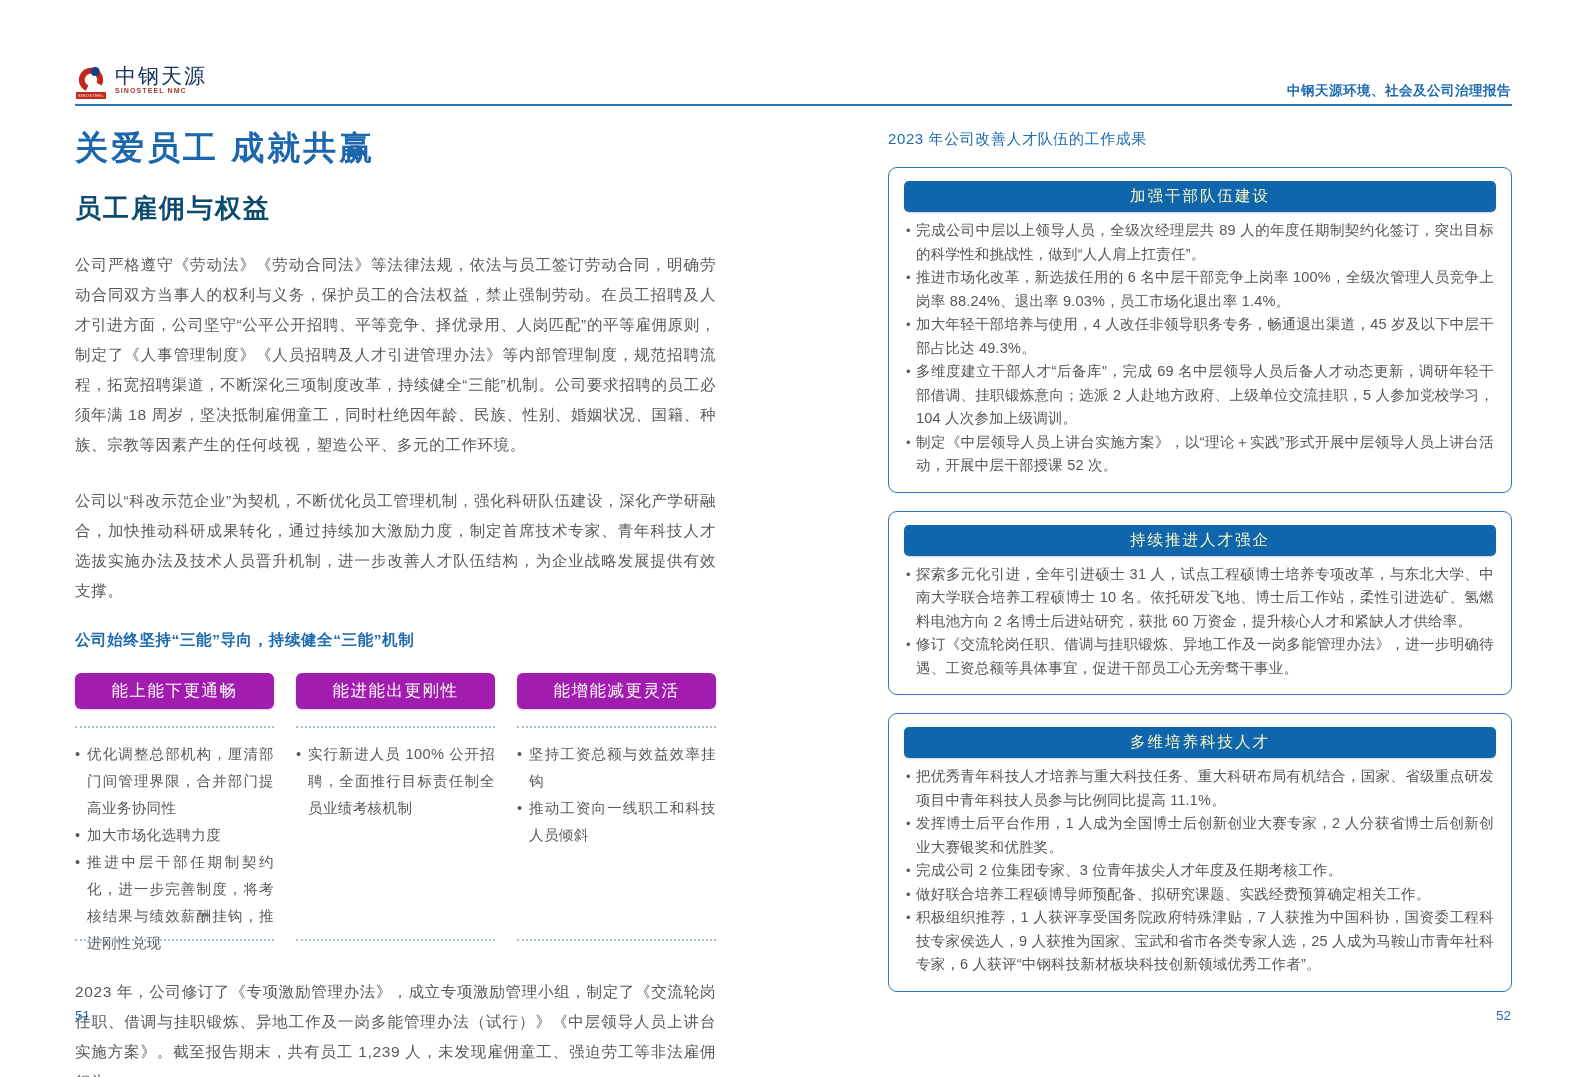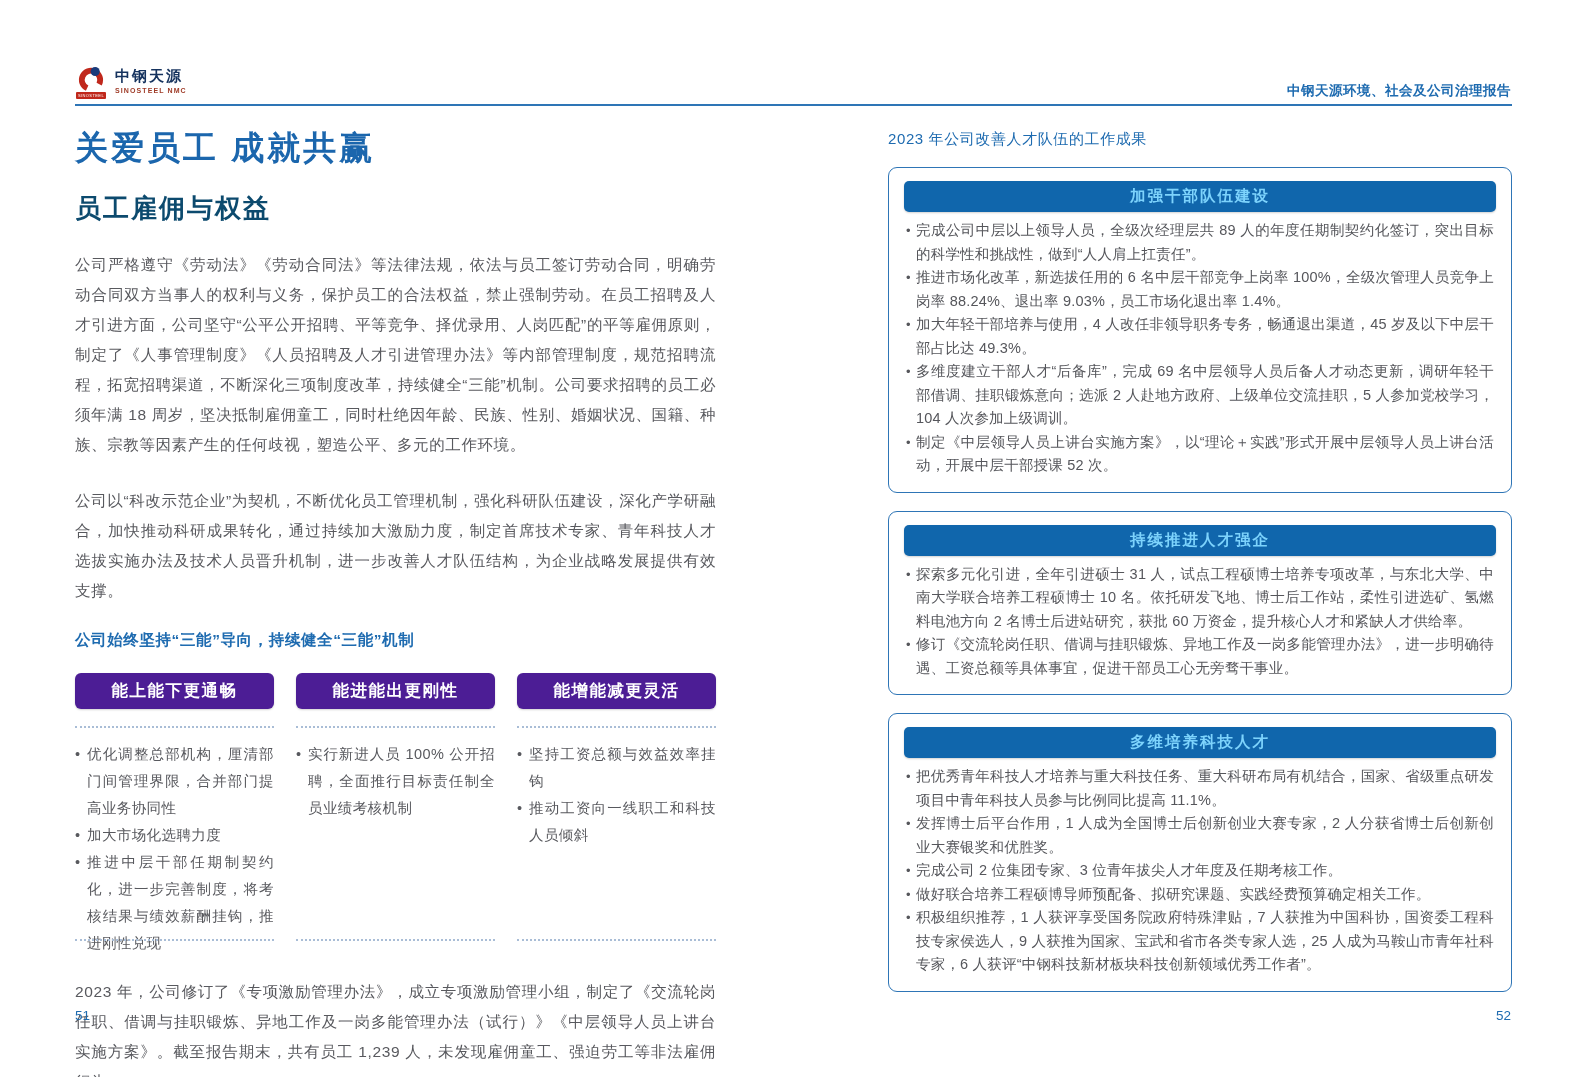--- a/index.html
+++ b/index.html
@@ -8,56 +8,56 @@
   .canvas {
     position:relative; width:1587px; height:1077px; background:#ffffff;
     margin:0 auto; overflow:hidden;
   }
 
   
   .logo-block { position:absolute; left:74px; top:64px; display:flex; align-items:flex-start; gap:7px; }
   .logo-mark { display:flex; flex-direction:column; align-items:center; width:34px; }
   .logo-sub { margin-top:-2px; background:#c0281c; color:#fff; font-size:4px; letter-spacing:.4px; padding:1px 2px; border-radius:1px; white-space:nowrap; }
   .logo-texts { display:flex; flex-direction:column; margin-top:3px; }
-  .logo-cn { font-family:"Liberation Serif","DejaVu Serif",serif; font-weight:bold; font-size:15px; color:#16335e; letter-spacing:2px; line-height:18px; }
+  .logo-cn { font-family:"Liberation Serif","DejaVu Serif",serif; font-weight:normal; font-size:21px; color:#16335e; letter-spacing:2px; line-height:18px; }
   .logo-en { font-size:7px; color:#9e3a26; font-weight:bold; letter-spacing:1.1px; margin-top:2px; }
   .report-title { position:absolute; right:76px; top:82px; color:#1e6bb0; font-weight:bold; font-size:13.5px; letter-spacing:.5px; }
   .header-rule { position:absolute; left:75px; right:75px; top:104px; height:2px; background:#2e75b6; }
 
   
   .left-page { position:absolute; left:75px; top:120px; width:641px; }
   .h1 { font-size:33px; font-weight:bold; color:#1b66ad; letter-spacing:3px; margin:8px 0 0; line-height:40px; }
   .h2 { font-size:26px; font-weight:bold; color:#0c4a6e; letter-spacing:2px; margin:24px 0 0; line-height:32px; }
   .para { font-size:15.5px; line-height:30px; color:#58595e; text-align:justify; letter-spacing:.6px; margin:26px 0 0; }
   .highlight { margin:24px 0 0; color:#1e6bb0; font-weight:bold; font-size:15.5px; letter-spacing:.6px; }
 
   .three-cols { display:flex; gap:22px; margin-top:22px; }
   .col { flex:1; position:relative; height:268px; }
   .badge {
-    height:36px; background:#4c1d95; border-radius:6px; color:#fff; font-weight:bold;
+    height:36px; background:#a21caf; border-radius:6px; color:#fff; font-weight:normal;
     font-size:16.5px; letter-spacing:1.5px; display:flex; align-items:center; justify-content:center;
     box-shadow:0 1px 2px rgba(0,0,0,.18);
   }
   .dots { border-bottom:2px dotted #a9bdd6; }
   .dots-top { margin-top:17px; }
   .dots-bottom { position:absolute; left:0; right:0; bottom:0; }
   .col ul { list-style:none; margin:13px 0 0; padding:0; font-size:14.5px; line-height:27px; color:#58595e; text-align:justify; letter-spacing:.4px; }
   .col li { position:relative; padding-left:12px; }
   .col li::before { content:"•"; position:absolute; left:0; top:0; }
 
   .pagenum { position:absolute; top:1008px; color:#1e6bb0; font-size:13.5px; }
   .pagenum-left { left:75px; }
   .pagenum-right { right:76px; }
 
   
   .right-page { position:absolute; left:860px; top:120px; width:652px;padding-left:28px; }
   .rp-title { color:#1e6bb0; font-size:15px; font-weight:500; letter-spacing:.6px; margin:10px 0 0; }
   .box { border:1px solid #2e75b6; border-radius:9px; padding:13px 15px 14px; margin-top:18px; background:#fff; }
   .box-header {
-    height:31px; background:#1066ac; border-radius:5px; color:#7dd3fc; font-weight:bold;
+    height:31px; background:#1066ac; border-radius:5px; color:#fef9c3; font-weight:normal;
     font-size:15.5px; letter-spacing:2px; display:flex; align-items:center; justify-content:center;
     box-shadow:0 1px 2px rgba(0,0,0,.18);
   }
   .box ul { list-style:none; margin:7px 0 0; padding:0 2px; font-size:14.5px; line-height:23.5px; color:#55565b; text-align:justify; letter-spacing:.2px; }
   .box li { position:relative; padding-left:10px; }
   .box li::before { content:"•"; position:absolute; left:0; top:0; font-size:13px; }
 </style>
 </head>
 <body>
 

